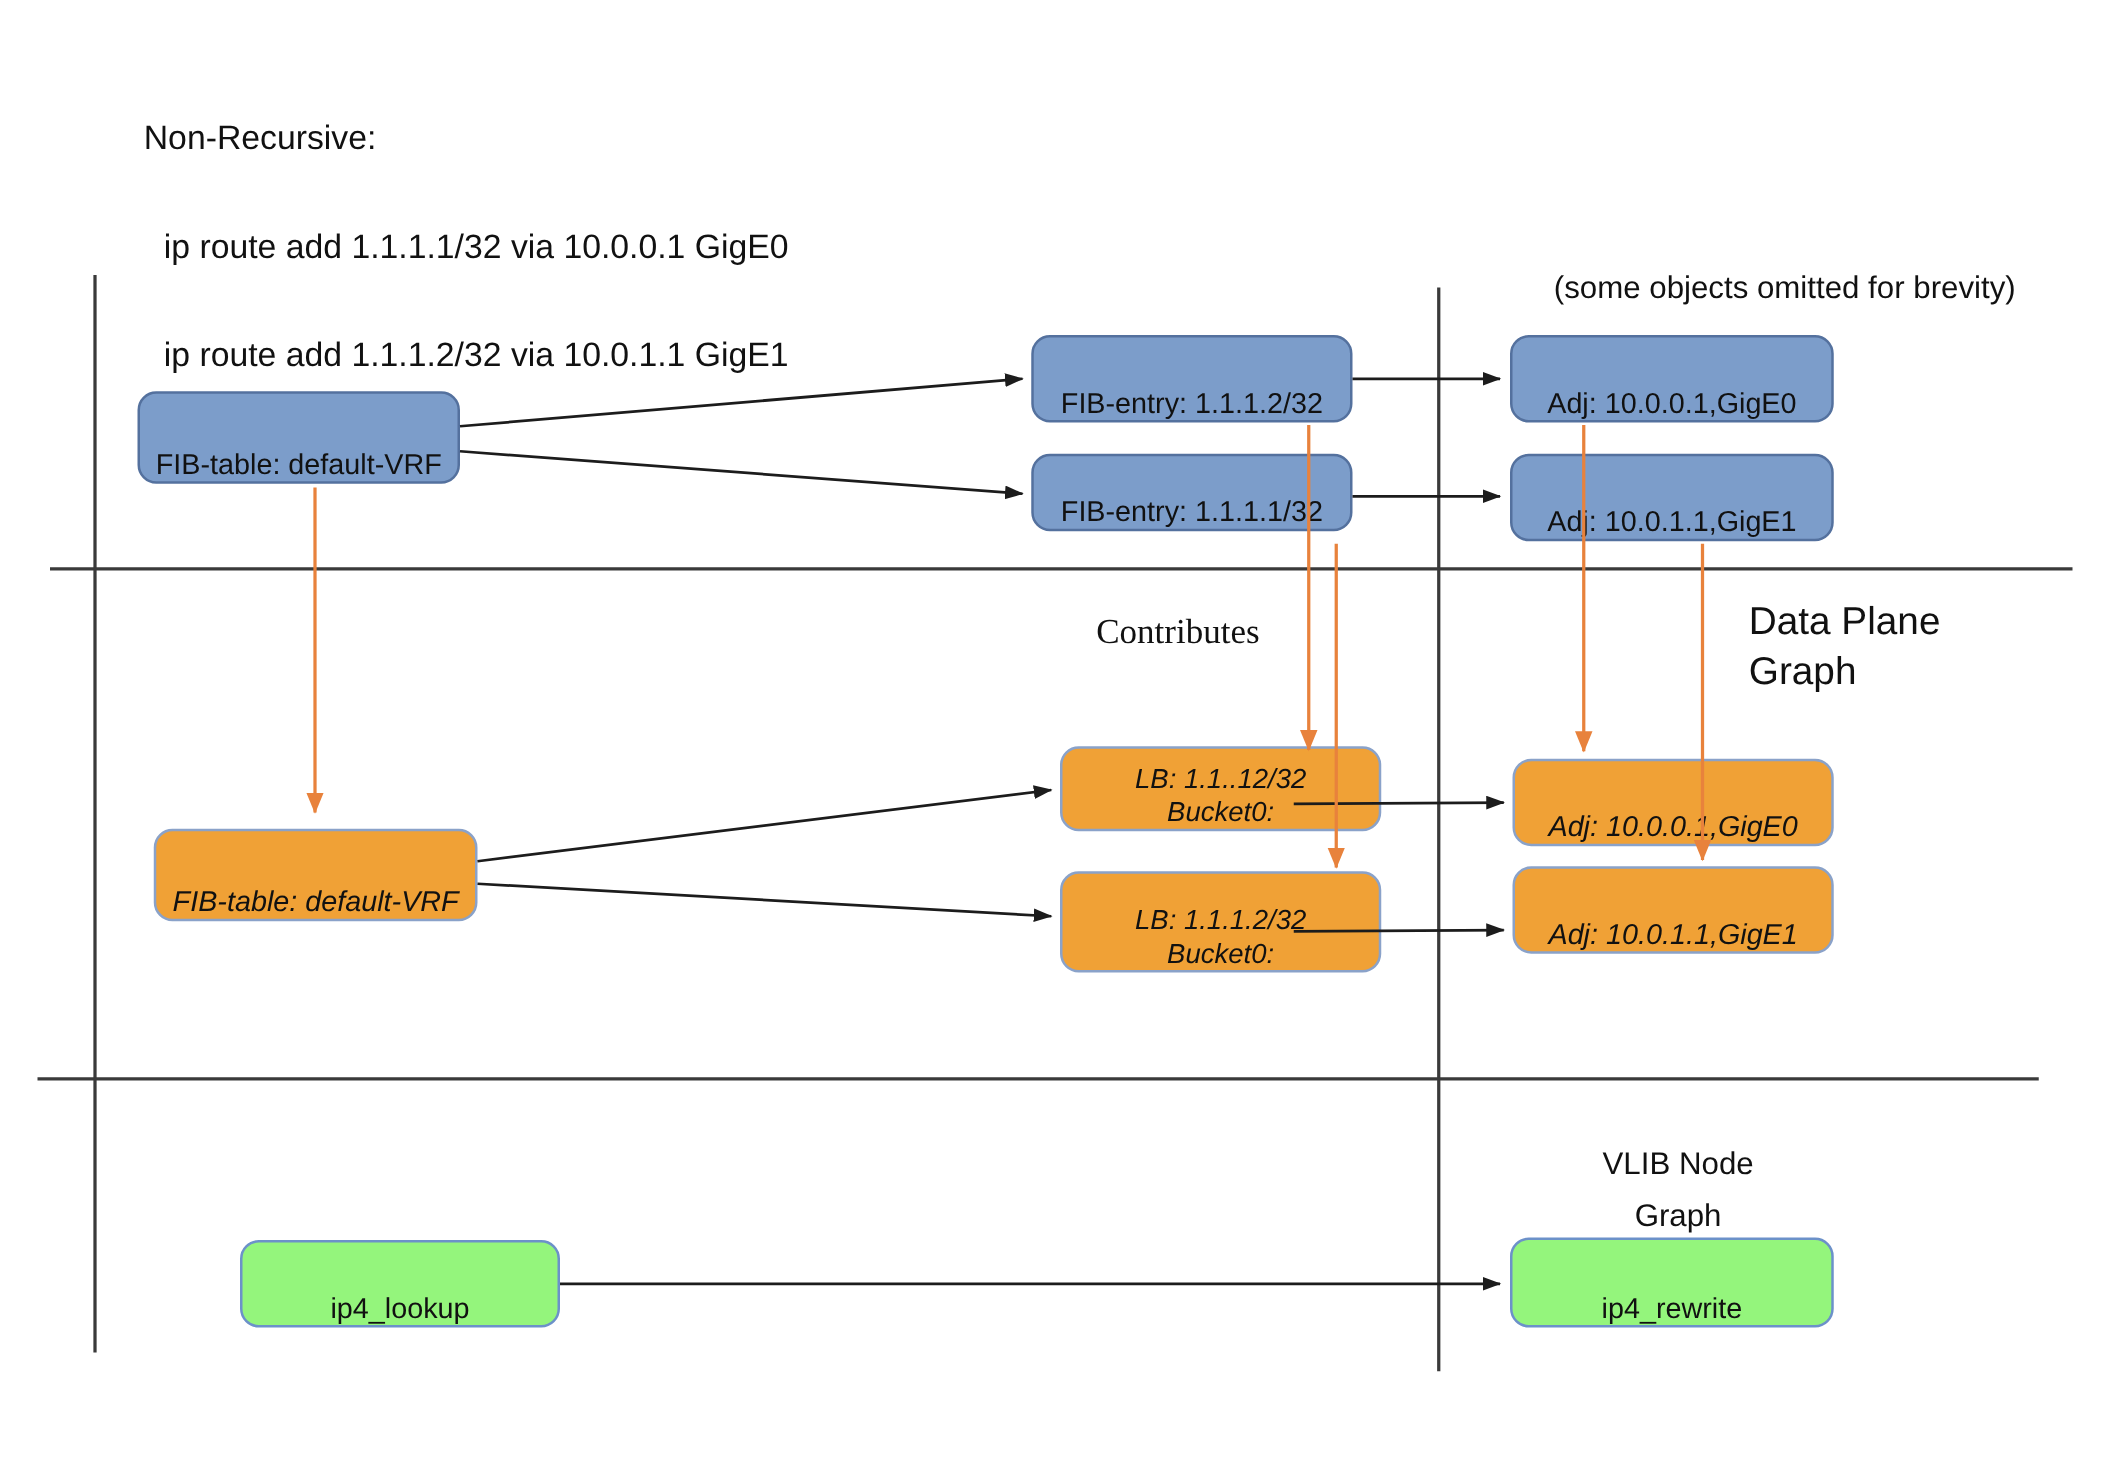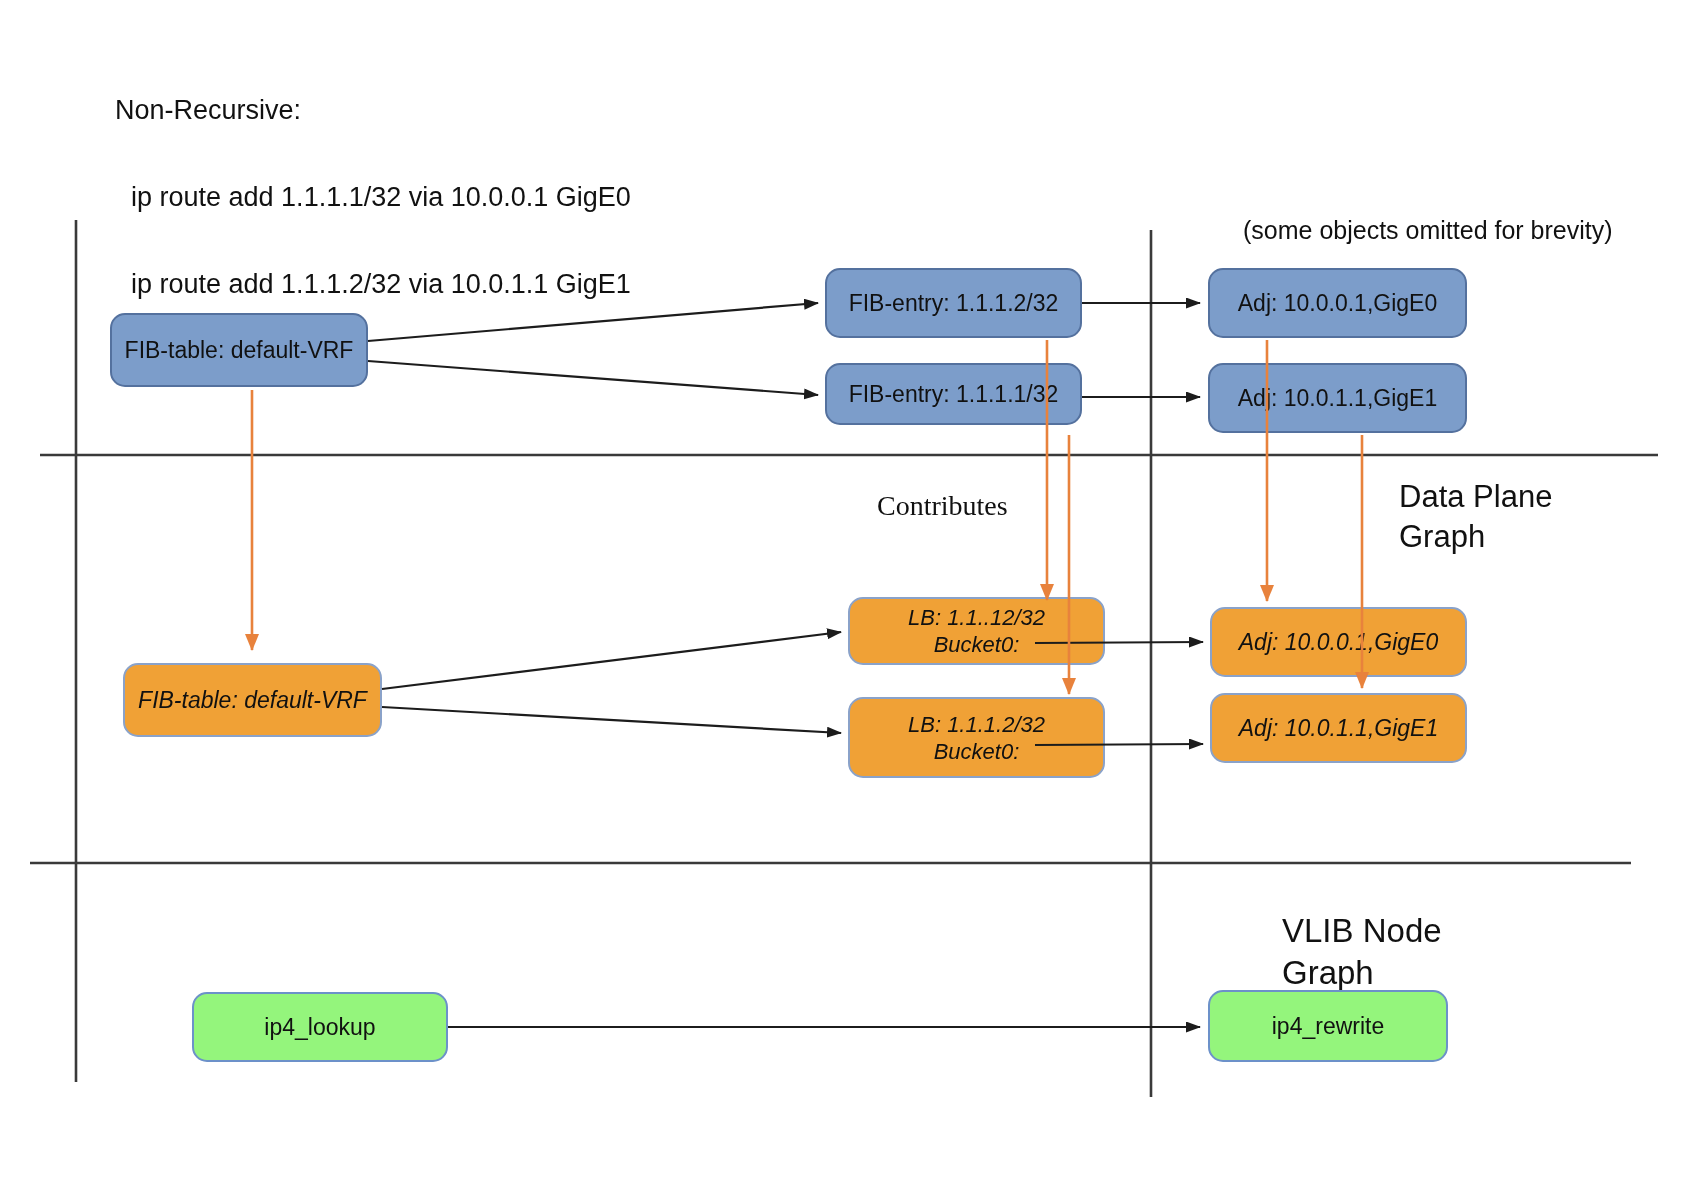--- a/index.html
+++ b/index.html
@@ -2,32 +2,32 @@
 <html style="--cp-fill: #7c9dca; --cp-stroke: #54719e; --dp-fill: #f0a136; --dp-stroke: #8aa2c9; --vlib-fill: #94f57c; --vlib-stroke: #6c91c9; --arrow-black: #1c1c1c; --arrow-orange: #e8823c; --divider: #3a3a3a; --text: #111111;"><head>
 <meta charset="utf-8">
 <style>
   html,body{margin:0;padding:0;background:#ffffff;}
   .canvas{
     position:relative;width:1682px;height:1184px;background:#fff;overflow:hidden;
     font-family:"Liberation Sans", sans-serif;color:var(--text,#111);
   }
   .node{
     position:absolute;box-sizing:border-box;border-radius:15px;
-    display:flex;flex-direction:column;align-items:center;justify-content:center;
+    display:flex;flex-direction:column;align-items:center;justify-content:flex-end;
     font-size:23px;line-height:27px;white-space:nowrap;text-align:center;
   }
   .cp{background:var(--cp-fill,#7c9dca);border:2.5px solid var(--cp-stroke,#54719e);}
   .dp{background:var(--dp-fill,#f0a136);border:2px solid var(--dp-stroke,#8aa2c9);font-style:italic;}
   .vlib{background:var(--vlib-fill,#94f57c);border:2px solid var(--vlib-stroke,#6c91c9);}
   .hdr-block{position:absolute;left:80px;top:38px;font-size:27px;line-height:29px;white-space:pre;margin-left:35px;}
   .hdr-cmd{padding-left:16px;}
   .title-lg{position:absolute;font-size:36px;line-height:40px;white-space:nowrap;}
   .title-sub{position:absolute;font-size:25px;white-space:nowrap;margin-top:14px;}
   .title-md{position:absolute;font-size:31px;line-height:40px;white-space:nowrap;}
-  .title-vlib{position:absolute;font-size:33px;line-height:42px;white-space:nowrap;}
+  .title-vlib{position:absolute;font-size:25px;line-height:42px;white-space:nowrap;text-align:center;}
   .contrib{position:absolute;font-size:28px;white-space:nowrap;font-family:Liberation Serif, serif;}
   svg.layer{position:absolute;left:0;top:0;pointer-events:none;}
   .divider{stroke:var(--divider,#3a3a3a);stroke-width:2.6;}
   .alink{stroke:var(--arrow-black,#1c1c1c);stroke-width:2.2;fill:none;marker-end:url(#mBlack);}
   .olink{stroke:var(--arrow-orange,#e8823c);stroke-width:2.6;fill:none;marker-end:url(#mOrange);}
   #mBlack path{fill:var(--arrow-black,#1c1c1c);}
   #mOrange path{fill:var(--arrow-orange,#e8823c);}
 </style>
 </head>
 <body>
@@ -84,21 +84,21 @@
   <div class="node dp" style="left:1210px;top:607px;width:257px;height:70px;">
     <span>Adj: 10.0.0.1,GigE0</span>
   </div>
   <div class="node dp" style="left:1210px;top:693px;width:257px;height:70px;">
     <span>Adj: 10.0.1.1,GigE1</span>
   </div>
 
   <div class="node vlib" style="left:192px;top:992px;width:256px;height:70px;">
     <span>ip4_lookup</span>
   </div>
-  <div class="node vlib" style="left:1208px;top:990px;width:240px;height:72px;">
+  <div class="node vlib" style="left:1208px;top:990px;width:259px;height:72px;">
     <span>ip4_rewrite</span>
   </div>
 
   <svg class="layer" width="1682" height="1184" viewBox="0 0 1682 1184">
     <defs>
       <marker id="mBlack" markerUnits="userSpaceOnUse" markerWidth="16" markerHeight="12" refX="14" refY="5.5" orient="auto">
         <path d="M0,0 L15,5.5 L0,11 Z"></path>
       </marker>
       <marker id="mOrange" markerUnits="userSpaceOnUse" markerWidth="20" markerHeight="16" refX="16" refY="7" orient="auto">
         <path d="M0,0 L17,7 L0,14 Z"></path>

